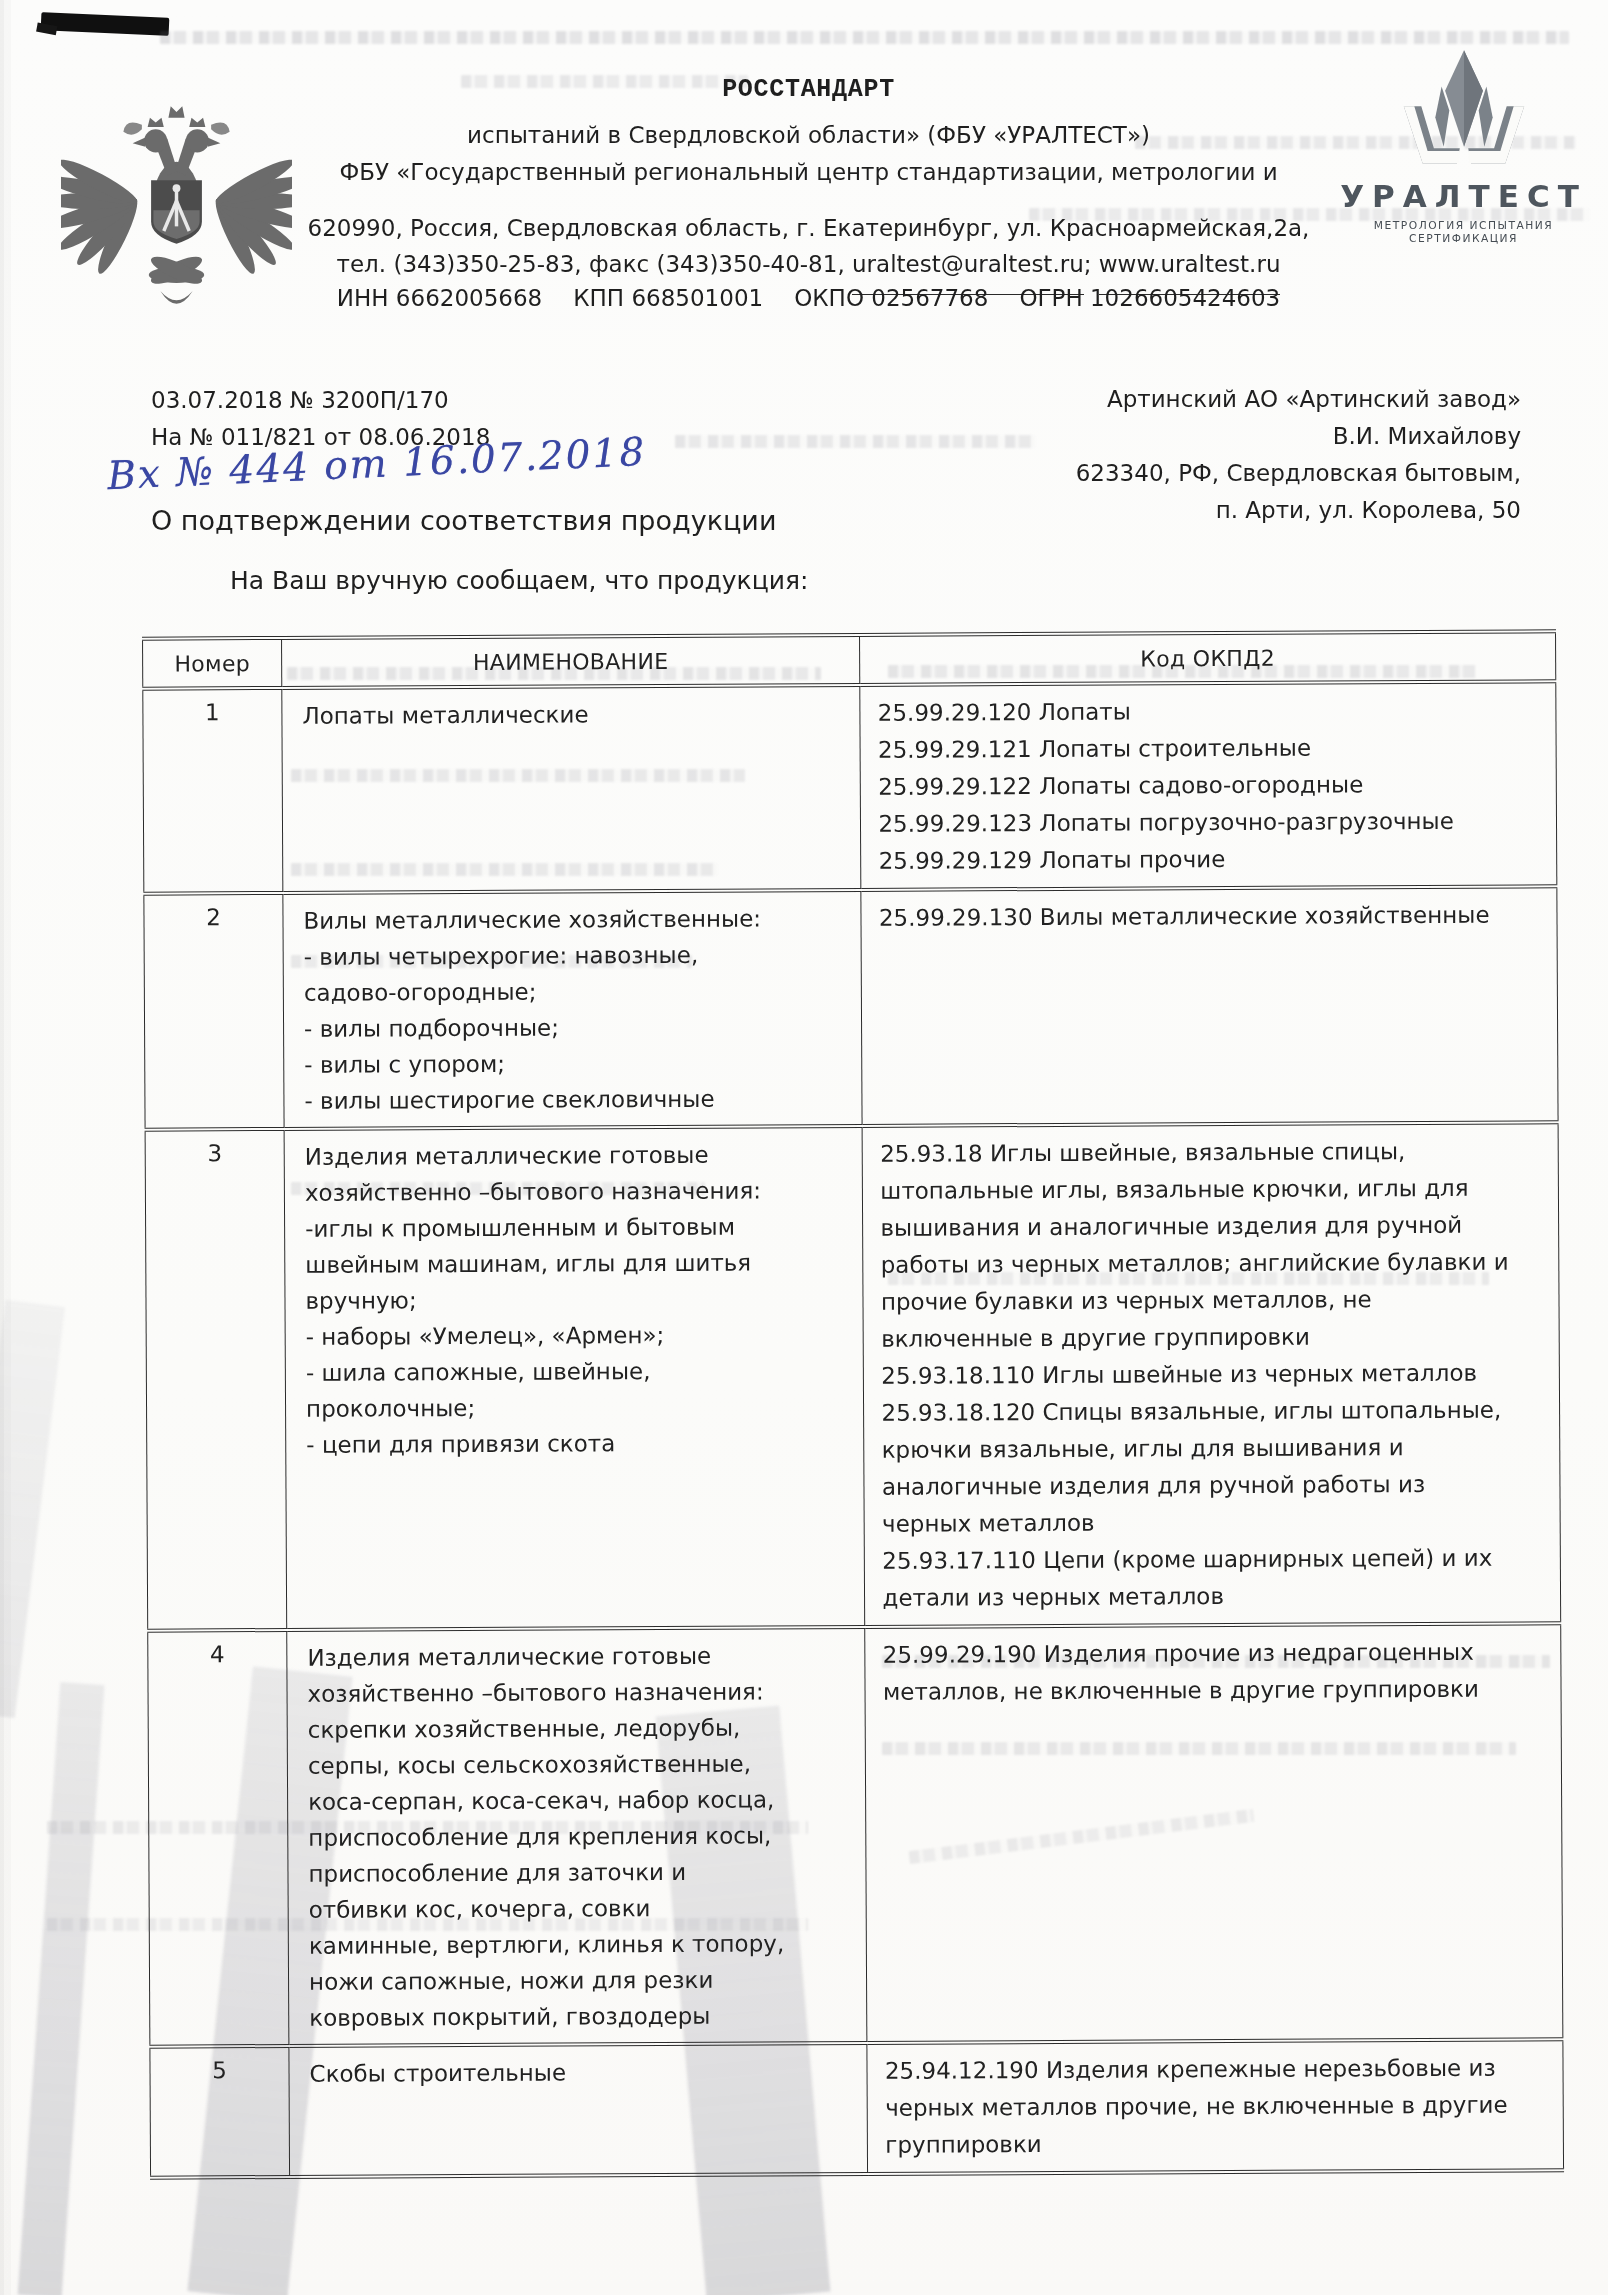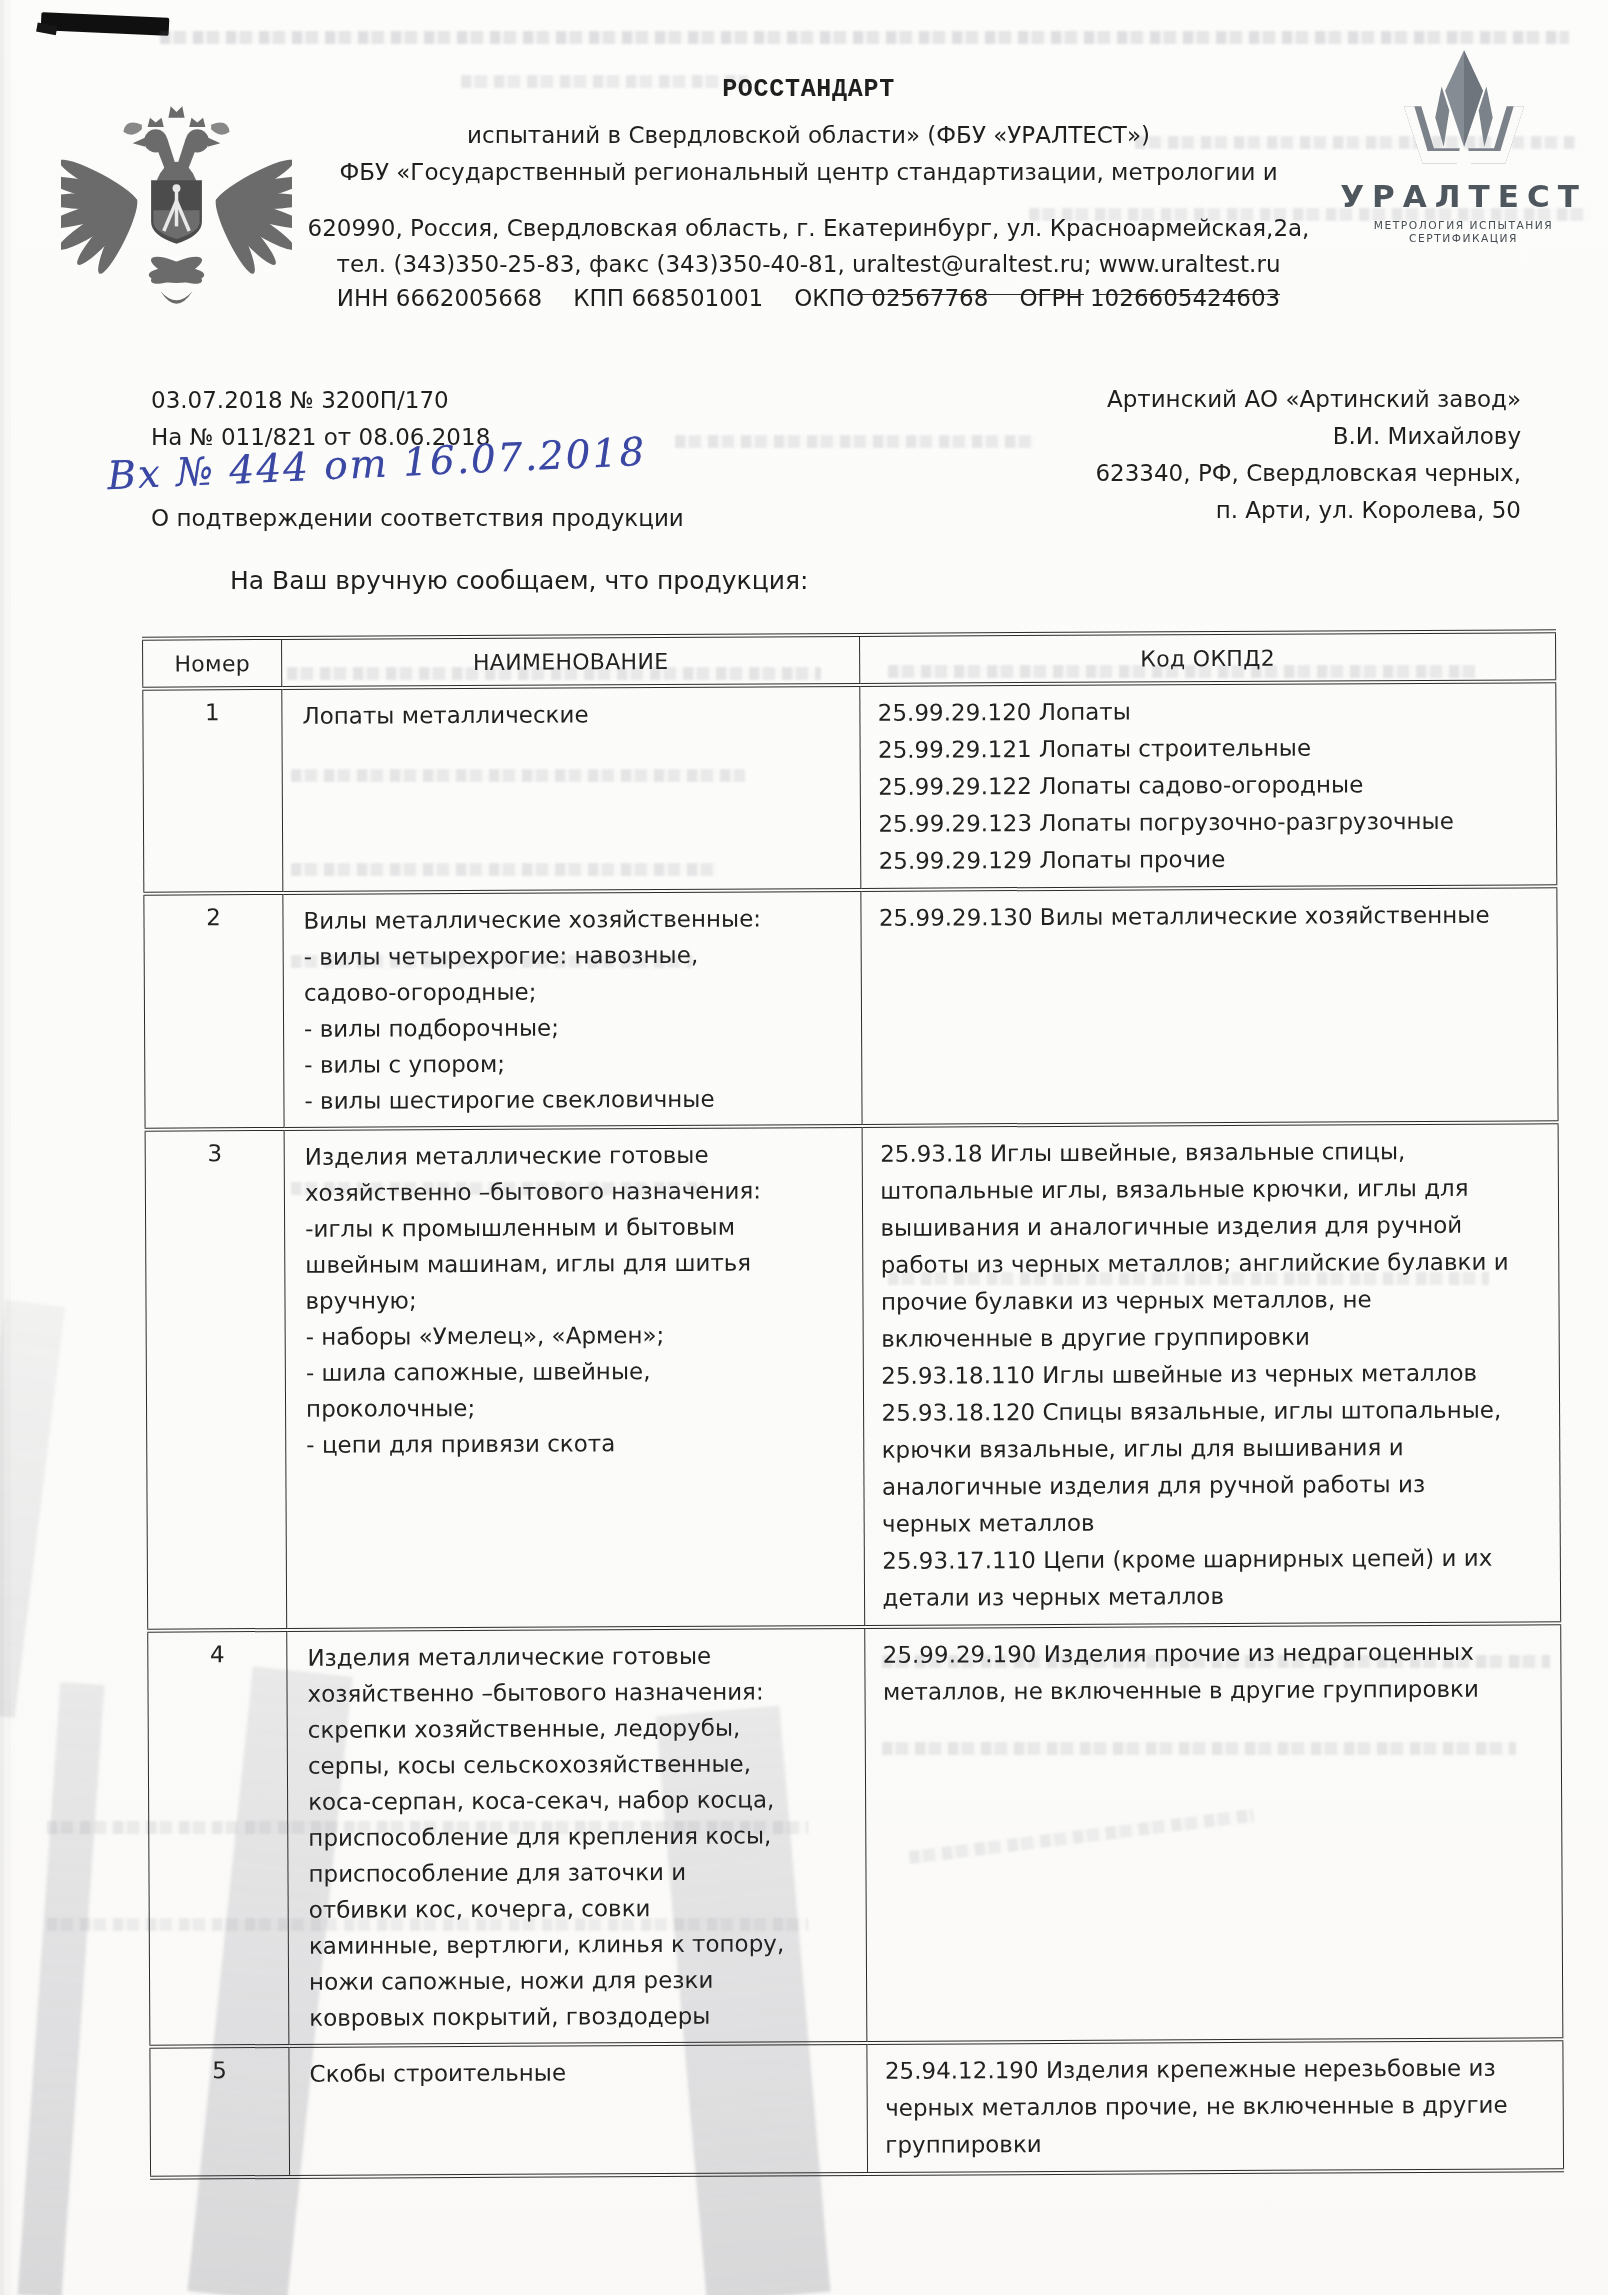--- a/index.html
+++ b/index.html
@@ -31,21 +31,21 @@
   .requisites{display:flex;justify-content:center;gap:31px;font-size:23px;margin-top:2.7px;}
   .logo-block{position:absolute;left:1326px;top:44px;width:275px;text-align:center;}
   .logo-glyph{display:block;margin:0 auto;}
   .logo-name{font-size:31px;font-weight:bold;letter-spacing:8px;color:#4e565e;margin-top:4px;}
   .logo-tagline{font-size:10.7px;letter-spacing:1.5px;color:#454c53;margin-top:5.3px;}
   
   .ref-left{position:absolute;left:151px;top:382px;font-size:23px;line-height:37px;}
   .handwritten{position:absolute;left:107px;top:441px;font-family:"DejaVu Serif",serif;font-style:italic;
     font-size:39px;color:#3a47a3;transform:rotate(-2.6deg);letter-spacing:2px;white-space:nowrap;
     text-shadow:0 0 0.7px rgba(58,71,163,.6);}
-  .subject{position:absolute;left:151px;top:505px;font-size:23px;}
+  .subject{position:absolute;left:151px;top:505px;font-size:27px;}
   .recipient{position:absolute;right:88px;top:381px;text-align:right;font-size:23px;line-height:37px;}
   .intro{position:absolute;left:230px;top:566px;font-size:25px;}
   
   .tablewrap{position:absolute;left:142px;top:633px;width:1413px;transform:rotate(-0.3deg);transform-origin:50% 0;}
   table.okpd{border-collapse:collapse;width:100%;table-layout:fixed;}
   table.okpd col.c-num{width:139px;}
   table.okpd col.c-name{width:578px;}
   table.okpd col.c-code{width:696px;}
   table.okpd th,table.okpd td{
     border-left:1.3px solid #2c2c2c;border-right:1.3px solid #2c2c2c;
@@ -177,21 +177,21 @@
   <div class="ref-left">
     <div>03.07.2018 № 3200П/170</div>
     <div>На № 011/821 от 08.06.2018</div>
   </div>
   <div class="handwritten">Вх № 444 от 16.07.2018</div>
   <div class="subject">О подтверждении соответствия продукции</div>
 
   <div class="recipient">
     <div>Артинский АО «Артинский завод»</div>
     <div>В.И. Михайлову</div>
-    <div>623340, РФ, Свердловская черных,</div>
+    <div>623340, РФ, Свердловская бытовым,</div>
     <div>п. Арти, ул.  Королева, 50</div>
   </div>
 
   <div class="intro">На Ваш вручную сообщаем, что продукция:</div>
 
   <div class="tablewrap">
     <table class="okpd">
       <colgroup>
           <col class="c-num">
           <col class="c-name">

